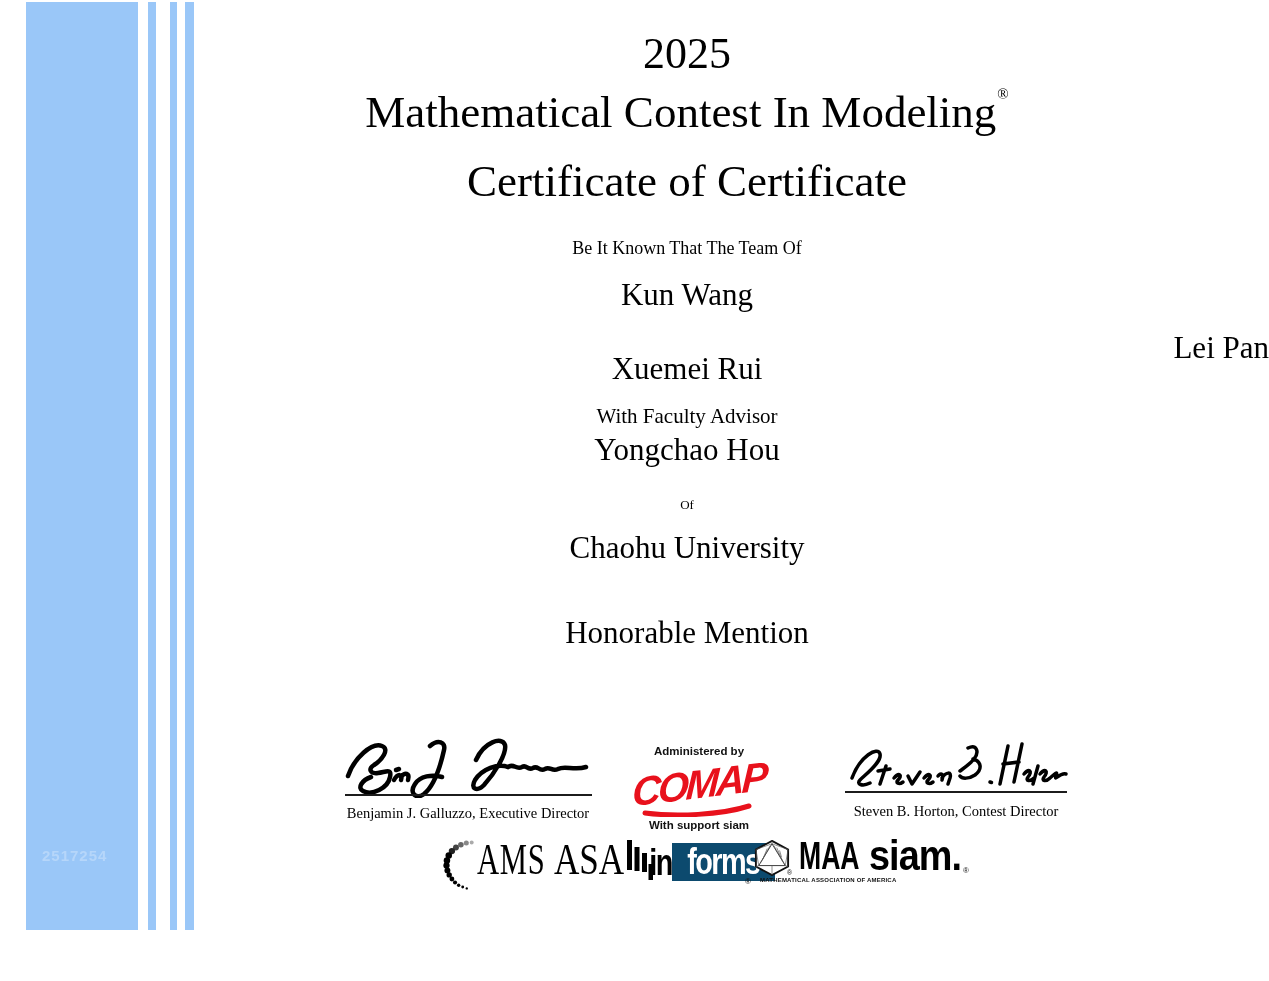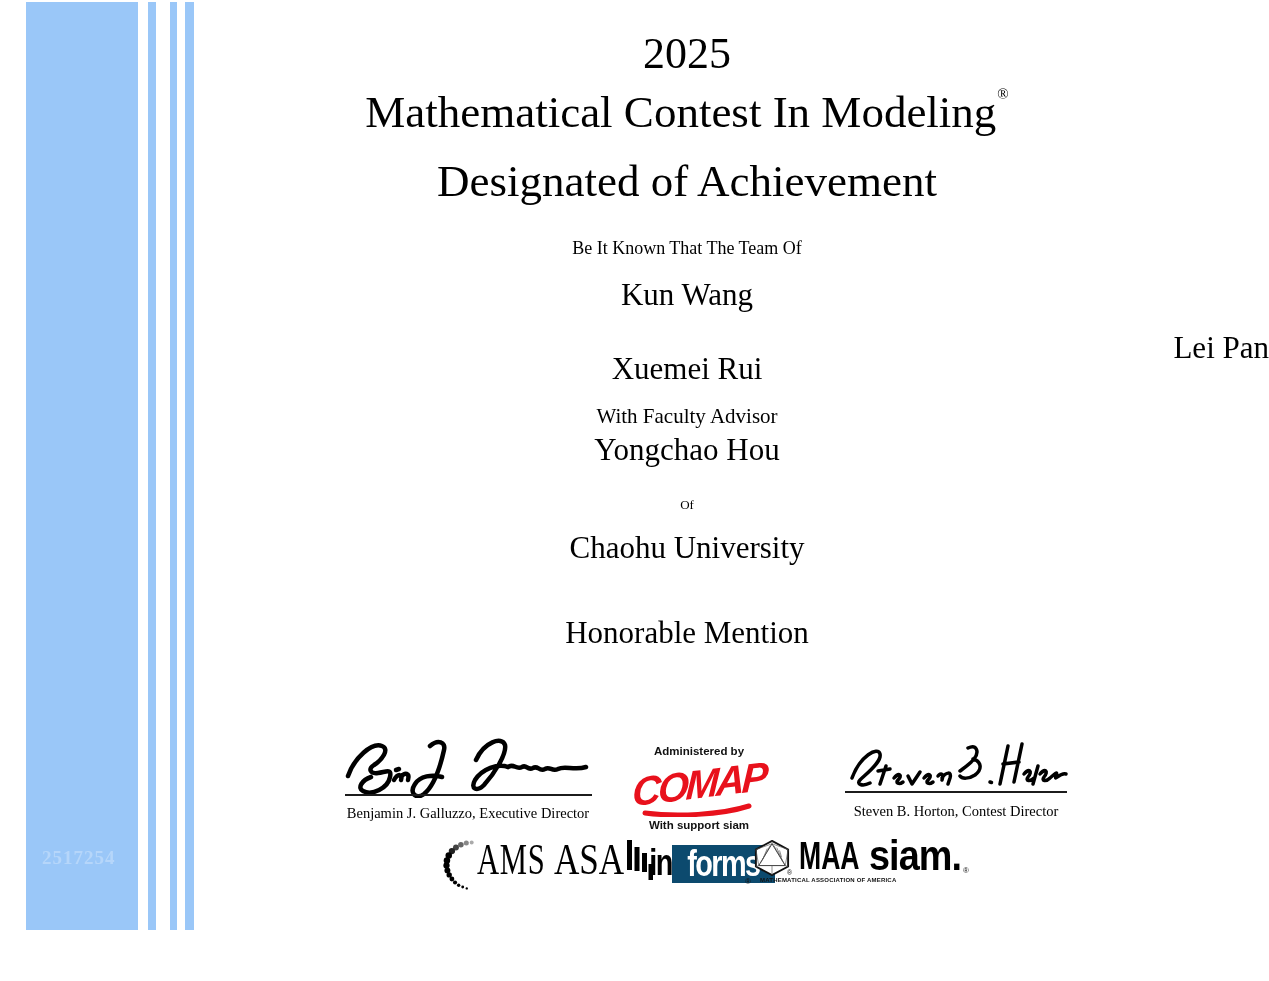--- a/index.html
+++ b/index.html
@@ -12,22 +12,22 @@
     color:#000;
   }
   
   .bar{position:absolute;top:2px;height:928px;background:#9AC7F8;}
   .bar-wide{left:26px;width:112px;}
   .bar-s1{left:148px;width:8px;}
   .bar-s2{left:170px;width:7px;}
   .bar-s3{left:185px;width:9px;}
   .watermark{
     position:absolute;left:16px;top:845px;
-    font-family:Liberation Serif, serif;
-    font-weight:bold;font-size:19px;letter-spacing:1px;
+    font-family:Liberation Sans, sans-serif;
+    font-weight:bold;font-size:15px;letter-spacing:1px;
     color:rgba(255,255,255,0.28);
   }
   
   .line{position:absolute;left:105px;width:1164px;text-align:center;white-space:nowrap;}
   .year{top:28px;font-size:44px;}
   .title{top:86px;font-size:45px;}
   .title sup{font-size:15px;vertical-align:28px;margin-left:1px;}
   .subtitle{top:155px;font-size:45px;}
   .small-line{font-size:18px;}
   .known{top:238px;}
@@ -73,21 +73,21 @@
   .ams-dots{left:442px;top:837px;}
   .ams-text{
     left:477px;top:833px;font-size:45px;line-height:52px;letter-spacing:1px;
     transform:scaleX(0.68);transform-origin:left center;
   }
   .asa-text{
     left:554px;top:833px;font-size:45px;line-height:52px;
     transform:scaleX(0.78);transform-origin:left center;
   }
   .asa-bars{left:627px;top:840px;}
-  .informs{left:643px;top:843px;height:40px;display:flex;align-items:flex-end;
+  .informs{left:643px;top:843px;height:40px;display:flex;align-items:flex-start;
     font-family:"Liberation Sans", sans-serif;font-weight:bold;}
   .informs-in{font-size:37px;line-height:40px;letter-spacing:-2px;
     transform:scaleX(0.78);transform-origin:right center;display:inline-block;}
   .informs-box{background:#0c4a6e;padding:0 5px;display:flex;align-items:center;}
   .informs-forms{color:#fff;font-size:37px;line-height:38px;letter-spacing:-2px;
     transform:scaleX(0.78);display:inline-block;}
   .maa-icon{left:753px;top:840px;}
   .maa-text{left:799px;top:838px;font-family:"Liberation Sans", sans-serif;
     font-weight:bold;font-size:38px;line-height:36px;
     transform:scaleX(0.70);transform-origin:left center;}
@@ -111,21 +111,21 @@
     <div class="watermark">2517254</div>
   </div>
   <div class="bar bar-s1"></div>
   <div class="bar bar-s2"></div>
   <div class="bar bar-s3"></div>
 
   <div class="line year">2025</div>
   <div class="line title">
     <span>Mathematical Contest In Modeling</span><sup>®</sup>
   </div>
-  <div class="line subtitle">Designated of Achievement</div>
+  <div class="line subtitle">Certificate of Certificate</div>
 
   <div class="line small-line known">Be It Known That The Team Of</div>
   <div class="line big-line name1">Kun Wang</div>
   <div class="line big-line name2">Lei Pan</div>
   <div class="line big-line name3">Xuemei Rui</div>
   <div class="line advisor-label">With Faculty Advisor</div>
   <div class="line big-line advisor-name">Yongchao Hou</div>
   <div class="line of-label">Of</div>
   <div class="line big-line institution">Chaohu University</div>
   <div class="line big-line award">Honorable Mention</div>

